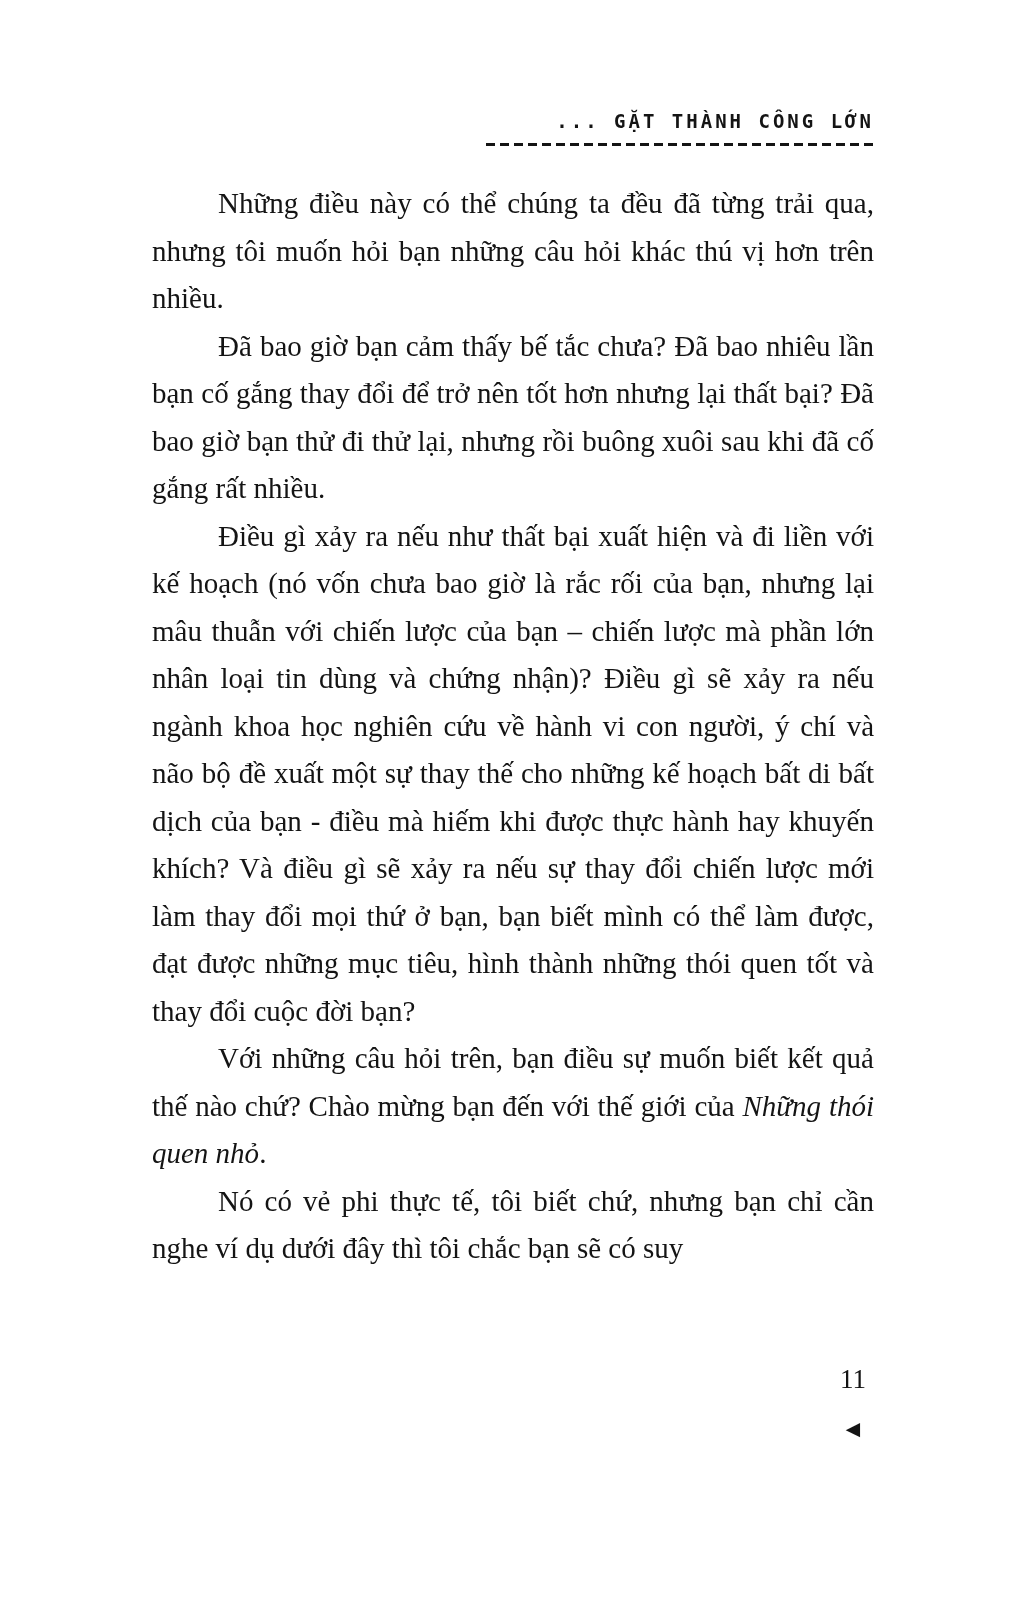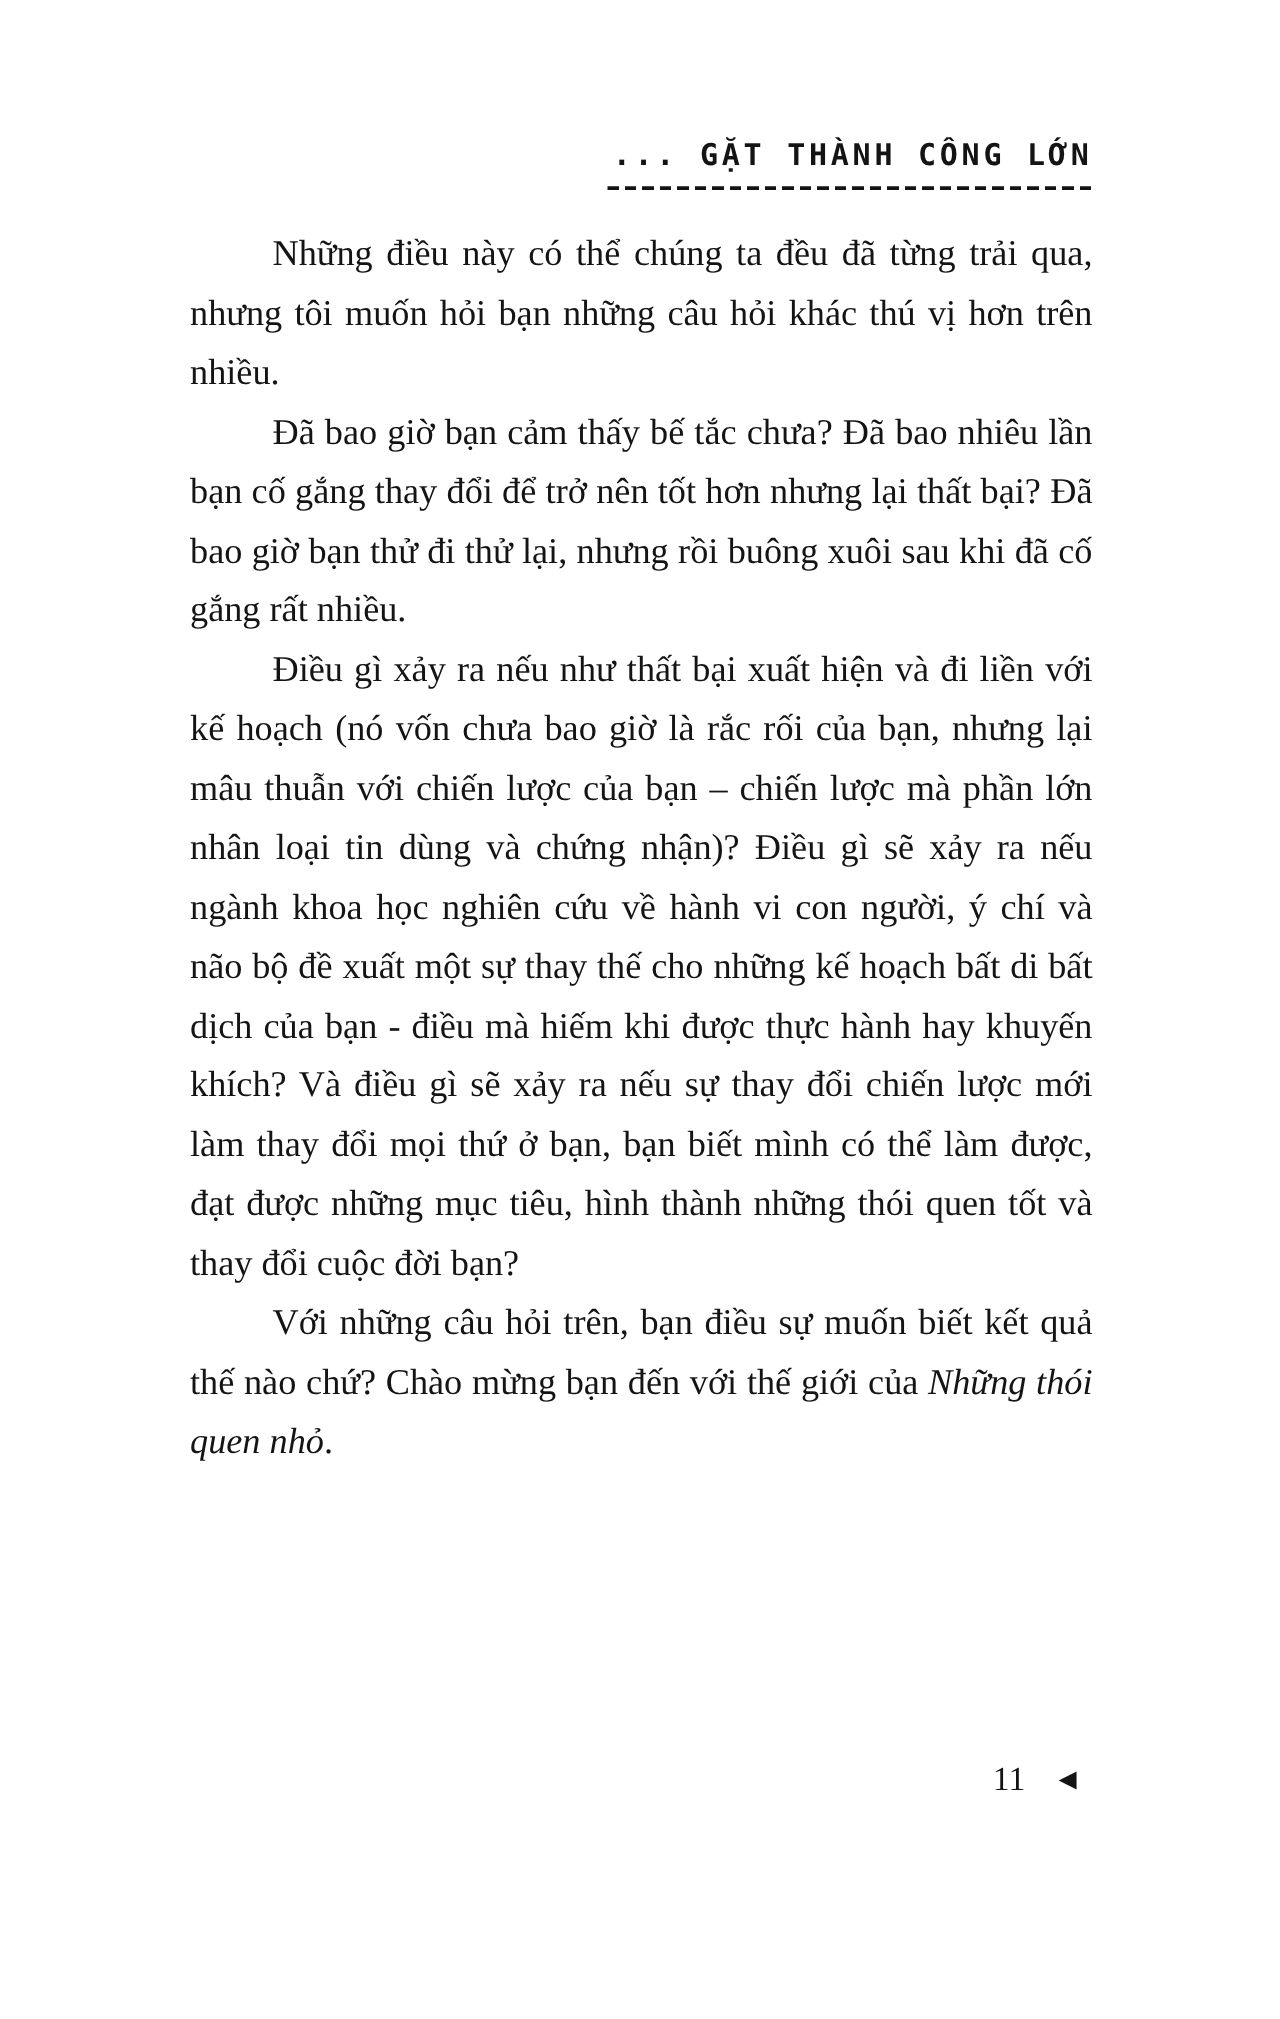--- a/index.html
+++ b/index.html
@@ -20,21 +20,21 @@
   .running-header {
     position: absolute;
     top: 110px;
     left: 152px;
     width: 722px;
     text-align: right;
   }
   .running-header-title {
     font-family: "DejaVu Sans Mono", monospace;
     font-weight: bold;
-    font-size: 24px;
+    font-size: 19px;
     letter-spacing: 3px;
     color: #141414;
     white-space: nowrap;
   }
   .running-header-rule {
     margin-top: 11px;
     margin-left: auto;
     width: 388px;
     height: 3px;
     background: repeating-linear-gradient(90deg, #141414 0 9px, transparent 9px 14px);
@@ -51,27 +51,28 @@
   }
   .body-text p {
     margin: 0;
     text-indent: 66px;
   }
   .body-text p span.italic {
     font-style: italic;
   }
   .page-footer {
     position: absolute;
-    top: 1408px;
+    top: 1364px;
     right: 158px;
     display: inline-flex;
     align-items: center;
     gap: 22px;
     font-size: 27px;
     color: #141414;
+    flex-direction: column;
   }
   .page-footer .marker {
     font-size: 24px;
     line-height: 1;
   }
 </style>
 </head>
 <body>
 
 <div class="page">
@@ -79,20 +80,21 @@
   <div class="running-header">
     <div class="running-header-title">... GẶT THÀNH CÔNG LỚN</div>
     <div class="running-header-rule"></div>
   </div>
 
   <div class="body-text">
       <p><span>Những điều này có thể chúng ta đều đã từng trải qua, nhưng tôi muốn hỏi bạn những câu hỏi khác thú vị hơn trên nhiều.</span></p>
       <p><span>Đã bao giờ bạn cảm thấy bế tắc chưa? Đã bao nhiêu lần bạn cố gắng thay đổi để trở nên tốt hơn nhưng lại thất bại? Đã bao giờ bạn thử đi thử lại, nhưng rồi buông xuôi sau khi đã cố gắng rất nhiều.</span></p>
       <p><span>Điều gì xảy ra nếu như thất bại xuất hiện và đi liền với kế hoạch (nó vốn chưa bao giờ là rắc rối của bạn, nhưng lại mâu thuẫn với chiến lược của bạn – chiến lược mà phần lớn nhân loại tin dùng và chứng nhận)? Điều gì sẽ xảy ra nếu ngành khoa học nghiên cứu về hành vi con người, ý chí và não bộ đề xuất một sự thay thế cho những kế hoạch bất di bất dịch của bạn - điều mà hiếm khi được thực hành hay khuyến khích? Và điều gì sẽ xảy ra nếu sự thay đổi chiến lược mới làm thay đổi mọi thứ ở bạn, bạn biết mình có thể làm được, đạt được những mục tiêu, hình thành những thói quen tốt và thay đổi cuộc đời bạn?</span></p>
       <p><span>Với những câu hỏi trên, bạn điều sự muốn biết kết quả thế nào chứ? Chào mừng bạn đến với thế giới của </span><span class="italic">Những thói quen nhỏ</span><span>.</span></p>
+      <p><span>Nó có vẻ phi thực tế, tôi biết chứ, nhưng bạn chỉ cần nghe ví dụ dưới đây thì tôi chắc bạn sẽ có suy</span></p>
     </div>
 
   <div class="page-footer">
     <span>11</span>
     <span class="marker">◄</span>
   </div>
 
 </div>
 
 </body></html>

